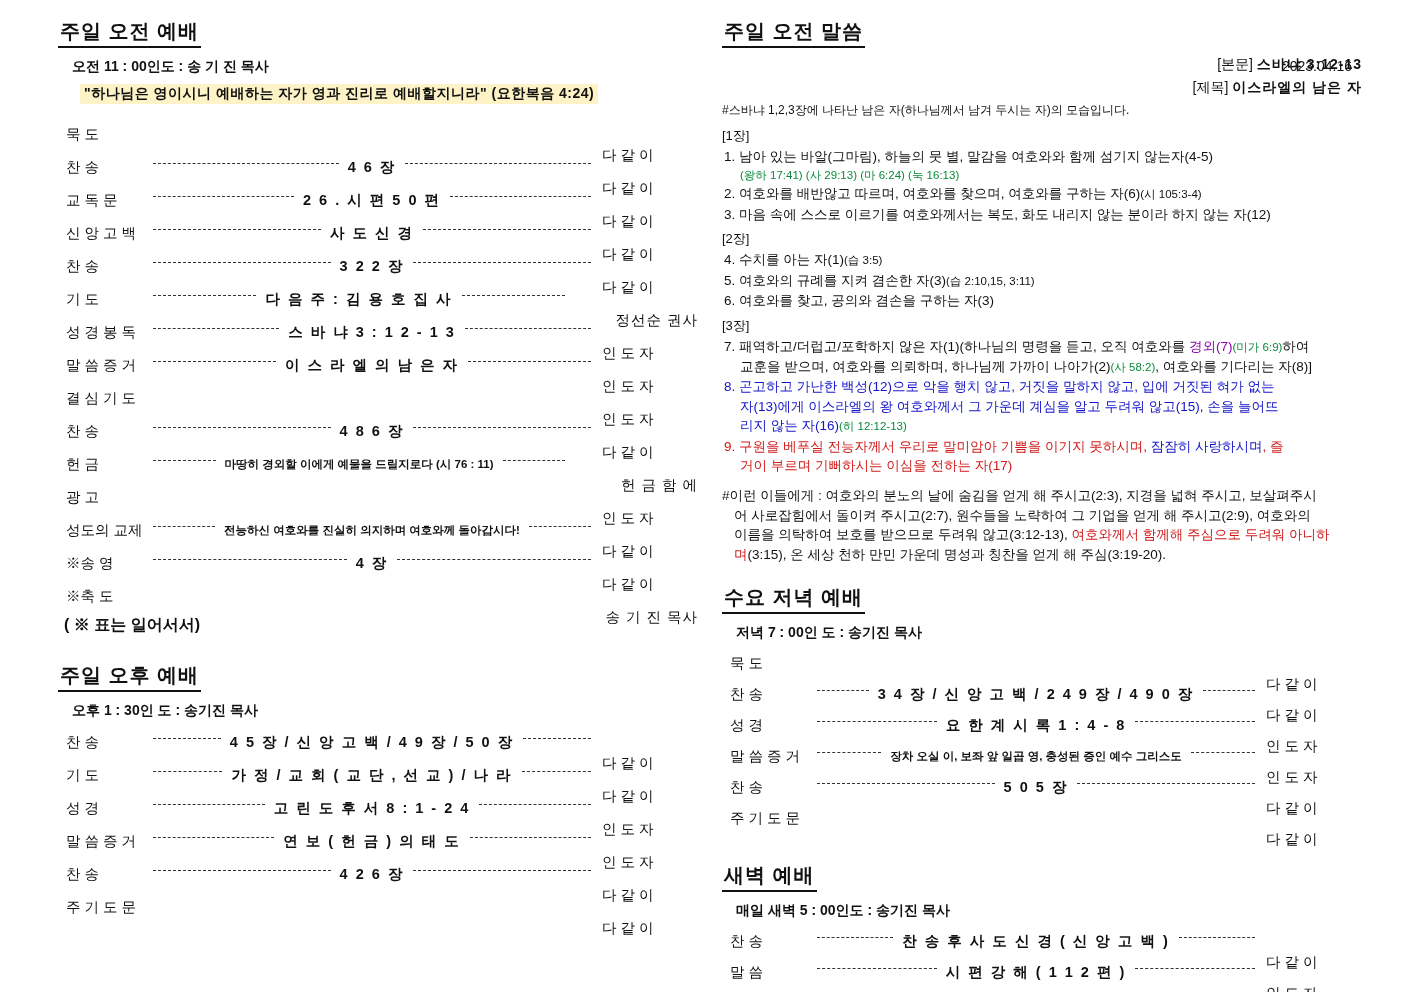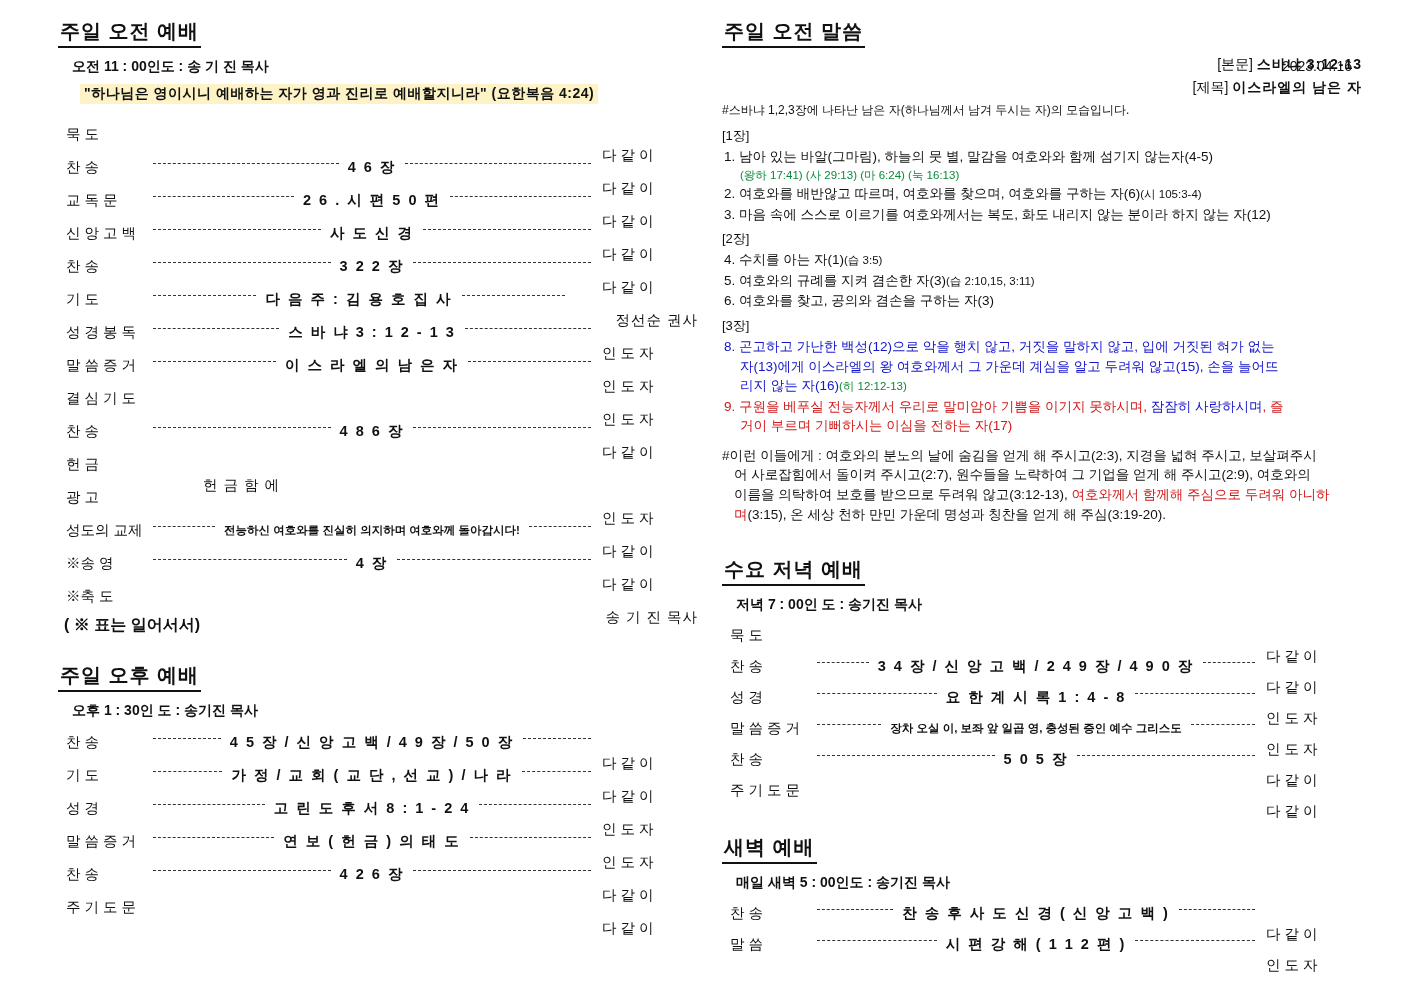--- a/index.html
+++ b/index.html
@@ -271,20 +271,25 @@
           <div class="label">찬      송</div>
           <div class="mid">
             <div class="dots"></div>
             <div class="val">4 8 6  장</div>
             <div class="dots"></div>
           </div>
           <div class="who">다  같  이</div>
         </div>
         <div class="line">
           <div class="label">헌      금</div>
+          <div class="mid">
+            <div class="dots"></div>
+            <div class="val small">마땅히 경외할 이에게 예물을 드릴지로다 (시 76 : 11)</div>
+            <div class="dots"></div>
+          </div>
           <div class="who wide">헌 금 함 에</div>
         </div>
         <div class="line">
           <div class="label">광      고</div>
           <div class="mid"></div>
           <div class="who">인   도   자</div>
         </div>
         <div class="line">
           <div class="label">성도의 교제</div>
           <div class="mid">
@@ -407,20 +412,24 @@
         <div class="pt">
           <div><span>4. 수치를 아는 자(1)</span><span class="ref">(습 3:5)</span></div>
         </div>
         <div class="pt">
           <div><span>5. 여호와의 규례를 지켜 겸손한 자(3)</span><span class="ref">(습 2:10,15,  3:11)</span></div>
         </div>
         <div class="pt">
           <div><span>6. 여호와를 찾고, 공의와 겸손을 구하는 자(3)</span></div>
         </div>
         <div class="grp">[3장]</div>
+        <div class="pt">
+          <div><span>7. 패역하고/더럽고/포학하지 않은 자(1)(하나님의 명령을 듣고, 오직 여호와를 </span><span class="purple">경외(7)</span><span class="ref green">(미가 6:9)</span><span>하여</span></div>
+          <div class="ind"><span>교훈을 받으며, 여호와를 의뢰하며, 하나님께 가까이 나아가(2)</span><span class="ref green">(사 58:2)</span><span>, 여호와를 기다리는 자(8)]</span></div>
+        </div>
         <div class="pt">
           <div><span class="blue">8. </span><span class="blue">곤고하고 가난한 백성(12)으로 악을 행치 않고, 거짓을 말하지 않고, 입에 거짓된 혀가 없는</span></div>
           <div class="ind"><span class="blue">자(13)에게 이스라엘의 왕 여호와께서 그 가운데 계심을 알고 두려워 않고(15), 손을 늘어뜨</span></div>
           <div class="ind"><span class="blue">리지 않는 자(16)</span><span class="ref green">(히 12:12-13)</span></div>
         </div>
         <div class="pt">
           <div><span class="red">9. 구원을 베푸실 전능자께서 우리로 말미암아 기쁨을 이기지 못하시며, </span><span class="blue">잠잠히 사랑하시며</span><span class="red">, 즐</span></div>
           <div class="ind"><span class="red">거이 부르며 기뻐하시는 이심을 전하는 자(17)</span></div>
         </div>
       </div>
@@ -431,21 +440,21 @@
       <div style="padding-left:12px;">
         <span>이름을 의탁하여 보호를 받으므로 두려워 않고(3:12-13), </span><span class="red">여호와께서 함께해 주심으로 두려워 아니하</span>
       </div>
       <div style="padding-left:12px;">
         <span class="red">며</span><span>(3:15), 온 세상 천하 만민 가운데 명성과 칭찬을 얻게 해 주심(3:19-20).</span>
       </div>
     </div>
 
     <div class="colgap"></div>
 
-    <div class="sec-title" style="margin-top:18px;">수요 저녁 예배</div>
+    <div class="sec-title" style="margin-top:6px;">수요 저녁 예배</div>
     <div class="subhead">
       <span>저녁 7 : 00</span>
       <span>인 도 : 송기진 목사</span>
     </div>
     <div class="svc compact" id="we-rows">
         <div class="line">
           <div class="label">묵      도</div>
           <div class="mid"></div>
           <div class="who">다  같  이</div>
         </div>

